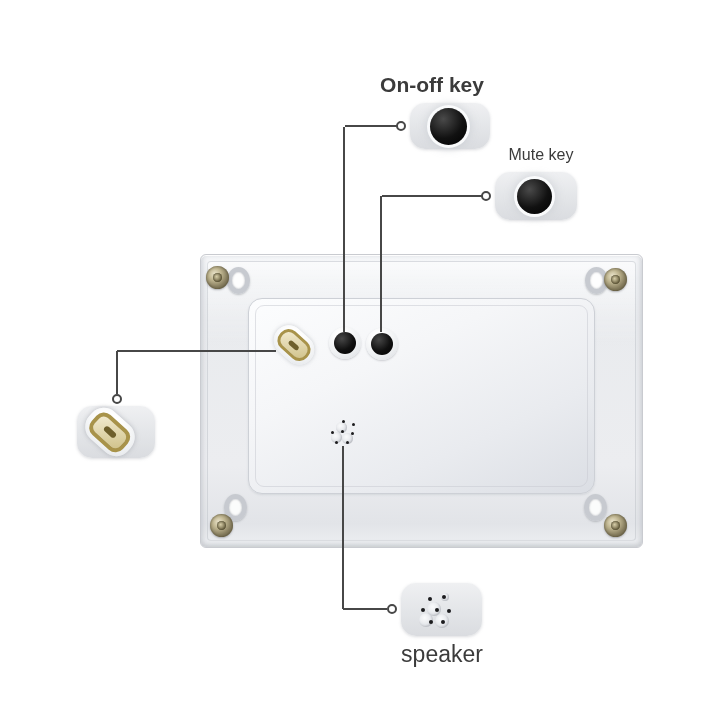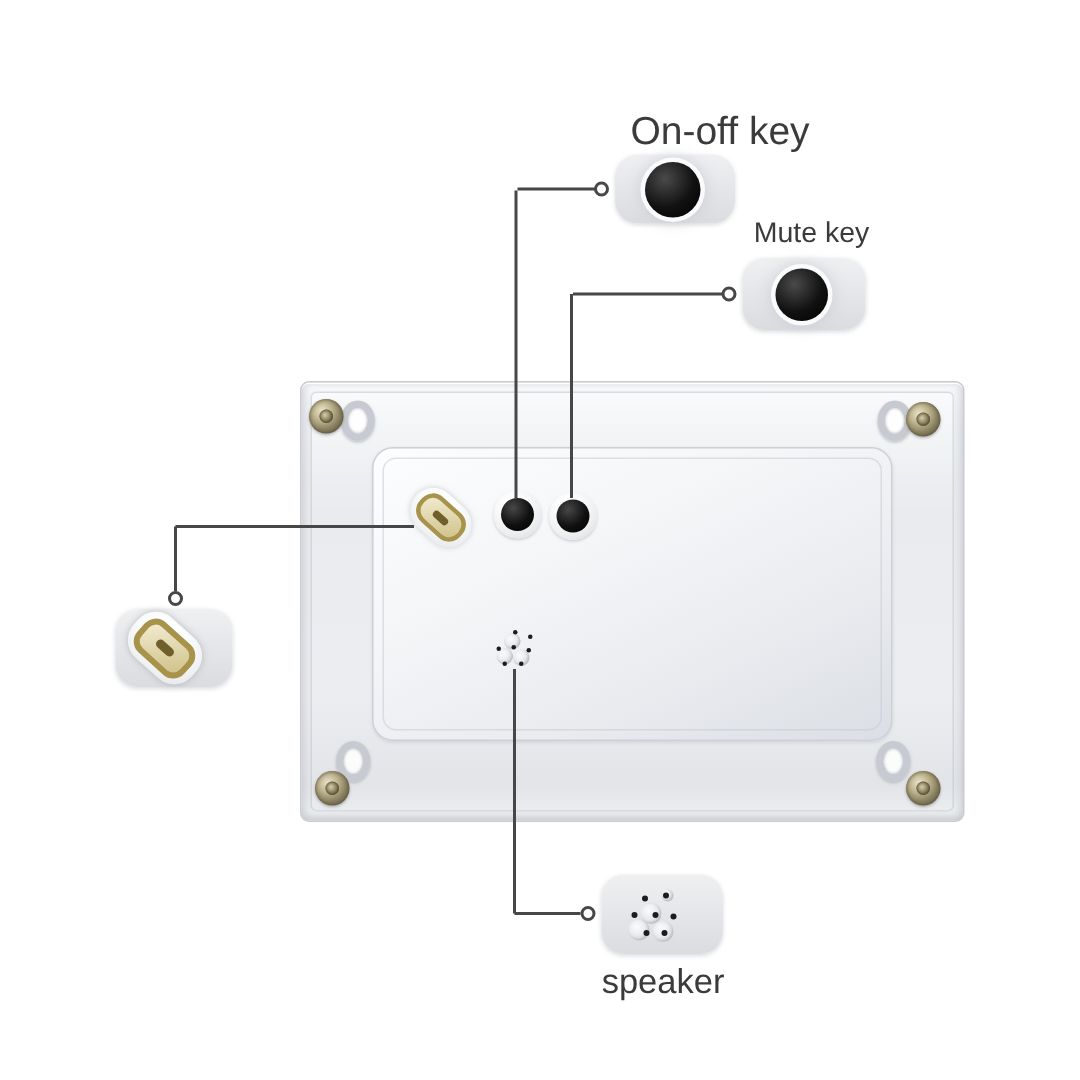--- a/index.html
+++ b/index.html
@@ -152,17 +152,17 @@
       <div class="hole lg" style="left:27px;top:14px;"></div>
       <div class="hole lg" style="left:41px;top:12px;"></div>
       <div class="hole lg" style="left:20px;top:25px;"></div>
       <div class="hole lg" style="left:34px;top:25px;"></div>
       <div class="hole lg" style="left:46px;top:26px;"></div>
       <div class="hole lg" style="left:28px;top:37px;"></div>
       <div class="hole lg" style="left:40px;top:37px;"></div>
     </div>
   </div>
 
-  <div class="lbl" style="left:480px;top:73px;font-size:26px;">On-off key</div>
-  <div class="lbl" style="left:541px;top:146px;font-size:19px;">Mute key</div>
+  <div class="lbl" style="left:432px;top:73px;font-size:21px;font-weight:bold;">On-off key</div>
+  <div class="lbl" style="left:541px;top:146px;font-size:16px;">Mute key</div>
   <div class="lbl" style="left:442px;top:642px;font-size:23px;">speaker</div>
 
 </div>
 
 </body></html>

